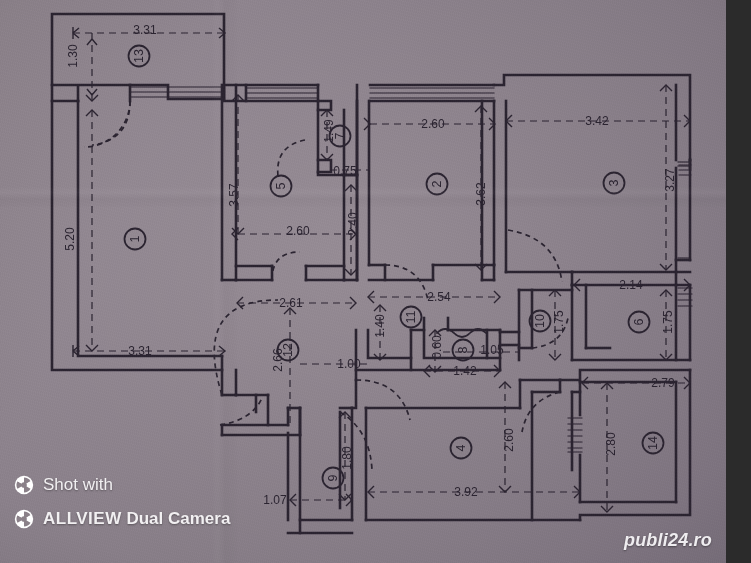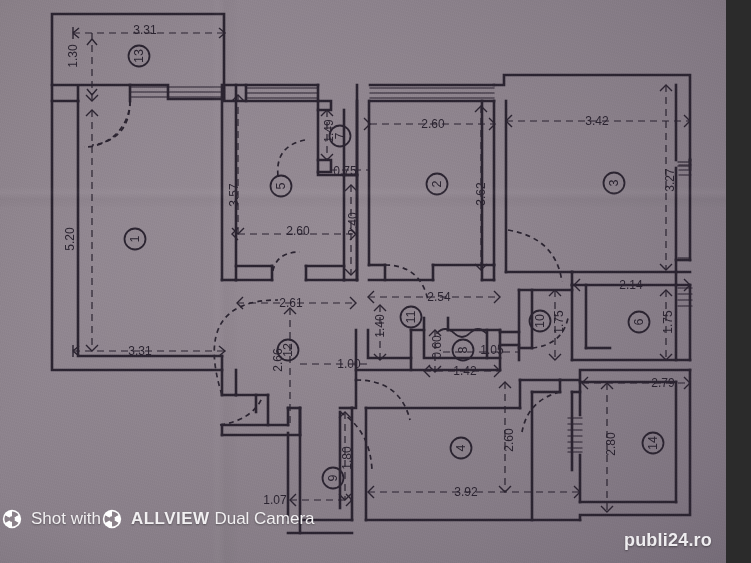--- a/index.html
+++ b/index.html
@@ -42,48 +42,49 @@
     background:
       linear-gradient(180deg, rgba(255,255,255,0) 0%, rgba(255,255,255,0) 33%, rgba(255,255,255,0.07) 34.2%, rgba(0,0,0,0.05) 35.4%, rgba(255,255,255,0) 37%),
       linear-gradient(90deg, rgba(255,255,255,0) 0%, rgba(255,255,255,0) 29%, rgba(255,255,255,0.05) 30%, rgba(0,0,0,0.04) 31%, rgba(255,255,255,0) 33%);
   }
   #plan {
     position: absolute;
     inset: 0;
   }
   .wm-shot {
     position: absolute;
-    left: 2px;
+    left: 14px;
     bottom: 33px;
     color: #f2f0f2;
     font-size: 17px;
     line-height: 23px;
     text-shadow: 0 1px 2px rgba(0,0,0,.35);
     display: flex;
-    flex-direction: row;
-    gap: 1px;
+    flex-direction: column;
+    gap: 11px;
     user-select: none;
   }
   .wm-row {
     display: flex;
     align-items: center;
     gap: 9px;
     white-space: nowrap;
   }
   .wm-brand {
     font-weight: bold;
     letter-spacing: .5px;
   }
-  .wm-brand .lite { font-weight: normal; letter-spacing: 0; }
+  .wm-brand .lite { font-weight: bold; letter-spacing: 0; }
   .wm-logo { flex: 0 0 auto; display: block; }
   .wm-publi {
     position: absolute;
     right: 14px;
     bottom: 12px;
     color: #efedf0;
+    font-style: italic;
     font-weight: bold;
     font-size: 18px;
     letter-spacing: .2px;
     text-shadow: 0 1px 2px rgba(0,0,0,.4);
     user-select: none;
   }
   svg text {
     font-family: "Liberation Sans", sans-serif;
     fill: #2a2330;
   }

